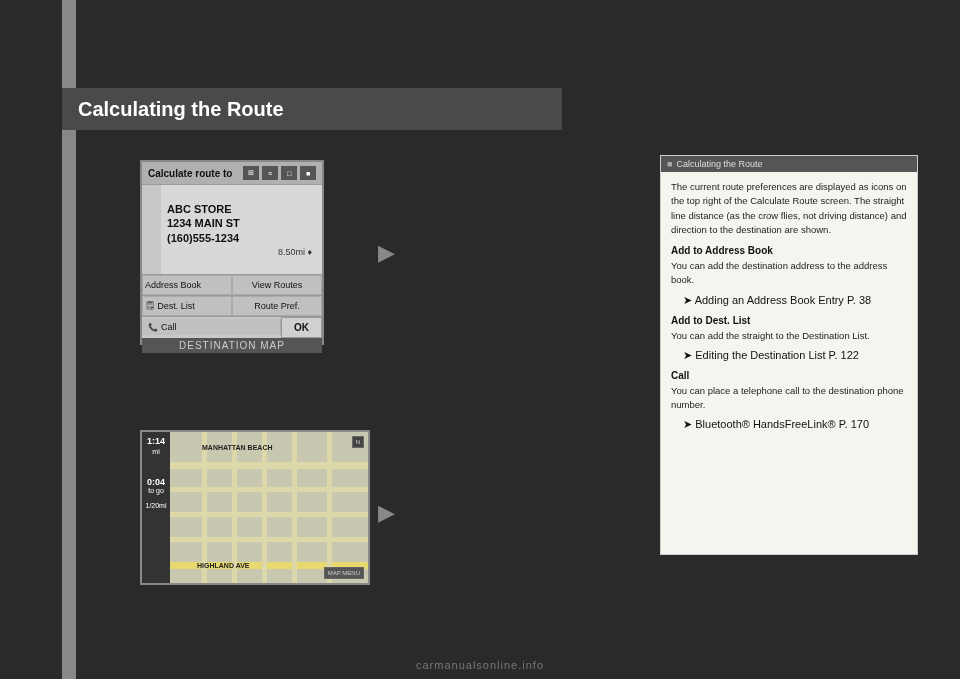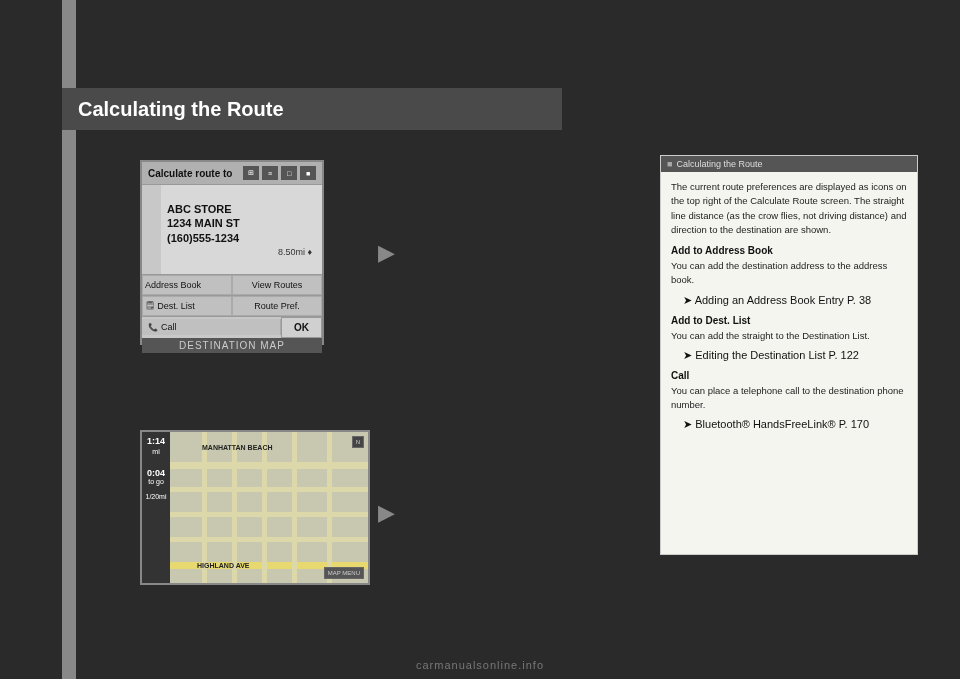--- a/index.html
+++ b/index.html
@@ -377,21 +377,21 @@
       <div style="position:absolute;top:0;left:120px;bottom:0;width:5px;background:#ddd8aa;"></div>
       <div style="position:absolute;top:0;left:150px;bottom:0;width:5px;background:#ddd8aa;"></div>
       <div style="position:absolute;top:0;left:185px;bottom:0;width:5px;background:#ddd8aa;"></div>
 
       <div class="map-label" style="top:12px;left:60px;">MANHATTAN BEACH</div>
       <div class="map-label" style="bottom:14px;left:55px;">HIGHLAND AVE</div>
 
       <div class="map-sidebar-left">
         <div class="map-stat-val">1:14</div>
         <div class="map-stat">mi</div>
-        <div style="margin-top:11px;">
+        <div style="margin-top:20px;">
           <div class="map-stat-val">0:04</div>
           <div class="map-stat">to go</div>
         </div>
         <div style="margin-top:6px;">
           <div class="map-stat">1/20mi</div>
         </div>
       </div>
 
       <div class="map-corner-icon map-north">N</div>
 

